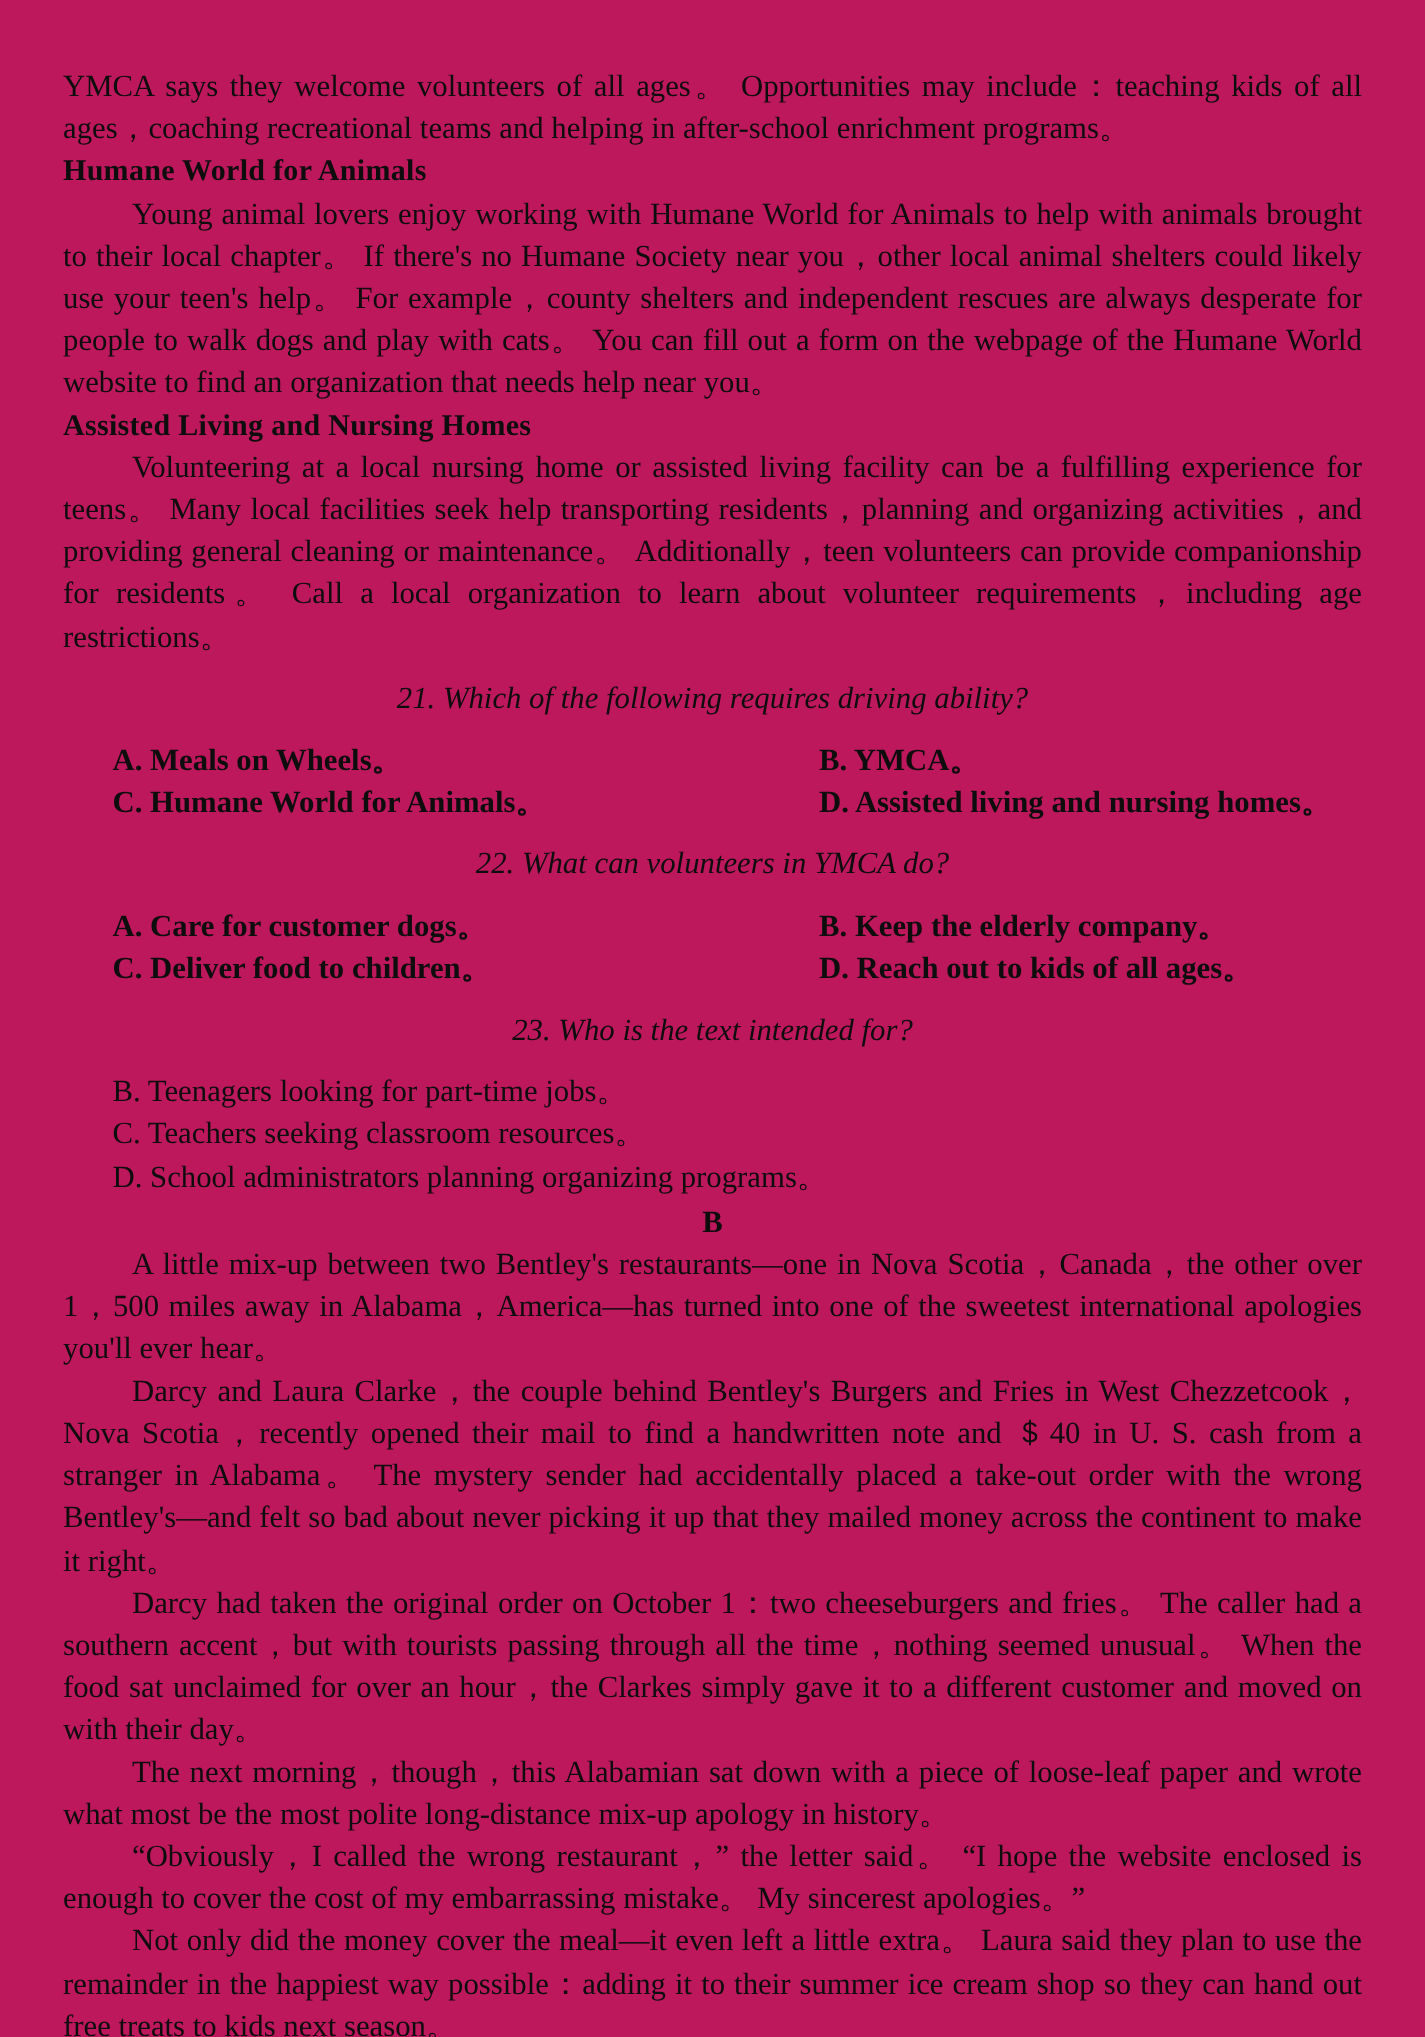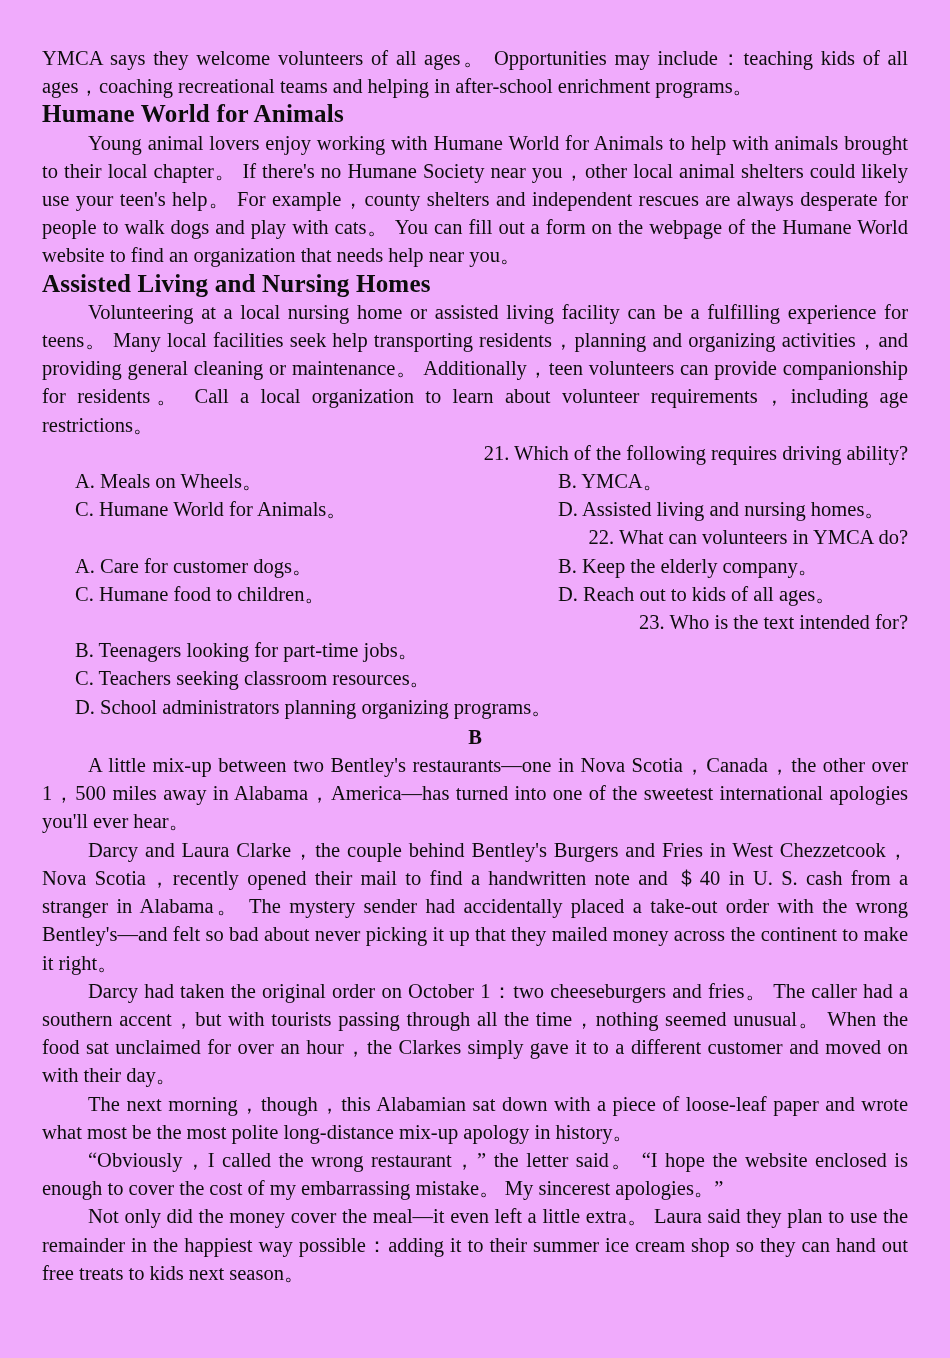--- a/index.html
+++ b/index.html
@@ -8,21 +8,21 @@
     background: #ffffff;
   }
   body {
     font-family: "Liberation Serif", "DejaVu Serif", serif;
     color: #0d0d0d;
   }
   #page {
     position: relative;
     width: 950px;
     height: 1358px;
-    background: #f0abfc;
+    background: #be185d;
     overflow: hidden;
     box-sizing: border-box;
     padding: 44px 42px 0 42px;
   }
   .doc {
     width: 866px;
     font-size: 20.5px;
     line-height: 28.2px;
   }
 
@@ -33,52 +33,54 @@
     text-justify: inter-word;
     text-indent: 0;
     hyphens: none;
     -webkit-hyphens: none;
   }
   p.para.indent { text-indent: 46px; }
 
   
   h3.section-head {
     margin: 0;
-    font-size: 25px;
+    font-size: 20px;
     line-height: 28.2px;
     font-weight: bold;
     letter-spacing: 0.2px;
     text-align: left;
   }
 
   
   .passage-marker {
     margin: 0;
     text-align: center;
     font-weight: bold;
     font-size: 20.5px;
     line-height: 28.2px;
     padding-top: 2px;
   }
 
   
   .question { margin: 0; }
   .q-stem {
-    margin: 0;
+    margin: 13px;
     line-height: 28.2px;
-    text-align: right;
+    text-align: center;
     white-space: nowrap;
+    font-style: italic;
   }
   .q-num { display: inline; }
 
   .opts-2col {
     display: grid;
     grid-template-columns: 471px auto;
-    column-gap: 12px;
+    column-gap: 0;
     padding-left: 33px;
+    font-weight: bold;
   }
   .opts-1col {
     padding-left: 33px;
   }
   .opt {
     line-height: 28.2px;
     white-space: nowrap;
     text-align: left;
   }
 </style>
@@ -110,21 +112,21 @@
     </div>
 
     <div class="question">
       <div class="q-stem">
         <span class="q-num">22.</span>
         <span>What can volunteers in YMCA do?</span>
       </div>
       <div class="opts-2col">
         <div class="opt">A. Care for customer dogs。</div>
         <div class="opt">B. Keep the elderly company。</div>
-        <div class="opt">C. Humane food to children。</div>
+        <div class="opt">C. Deliver food to children。</div>
         <div class="opt">D. Reach out to kids of all ages。</div>
       </div>
     </div>
 
     <div class="question">
       <div class="q-stem">
         <span class="q-num">23.</span>
         <span>Who is the text intended for?</span>
       </div>
       <div class="opts-1col">

